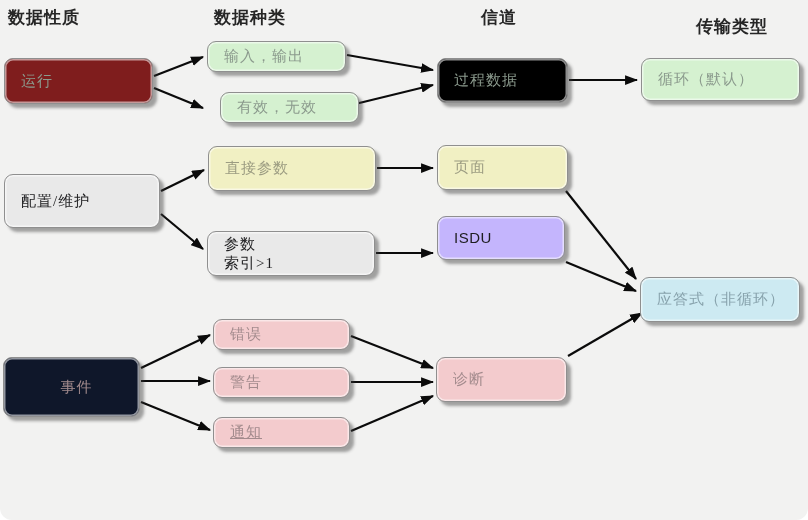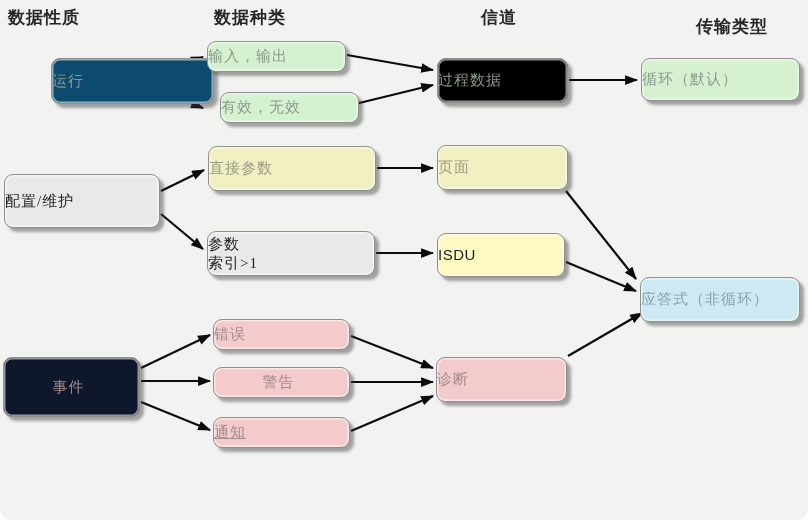--- a/index.html
+++ b/index.html
@@ -30,21 +30,21 @@
   }
   .node {
     position: absolute;
     box-sizing: border-box;
     border-radius: 9px;
     border: 1.5px solid #8f8f8f;
     box-shadow: 4px 4px 3px rgba(60,60,60,0.45), inset 0 0 0 1.5px rgba(255,255,255,0.55);
     display: flex;
     flex-direction: column;
     justify-content: center;
-    padding-left: 0;
+    padding-left: 16px;
     padding-right: 6px;
     font-size: 15px;
     letter-spacing: 1px;
     line-height: 1.25;
     white-space: nowrap;
   }
   .node.sans {
     font-family: "Liberation Sans", sans-serif;
     letter-spacing: 0.5px;
   }
@@ -102,21 +102,21 @@
         <line x1="568" y1="356" x2="642" y2="313" stroke="#0b0b0b" stroke-width="2.2" marker-end="url(#arrowhead)"></line>
         <line x1="141" y1="368" x2="210" y2="335" stroke="#0b0b0b" stroke-width="2.2" marker-end="url(#arrowhead)"></line>
         <line x1="141" y1="381" x2="210" y2="381" stroke="#0b0b0b" stroke-width="2.2" marker-end="url(#arrowhead)"></line>
         <line x1="141" y1="402" x2="210" y2="430" stroke="#0b0b0b" stroke-width="2.2" marker-end="url(#arrowhead)"></line>
         <line x1="351" y1="336" x2="433" y2="368" stroke="#0b0b0b" stroke-width="2.2" marker-end="url(#arrowhead)"></line>
         <line x1="351" y1="382" x2="433" y2="382" stroke="#0b0b0b" stroke-width="2.2" marker-end="url(#arrowhead)"></line>
         <line x1="351" y1="431" x2="433" y2="396" stroke="#0b0b0b" stroke-width="2.2" marker-end="url(#arrowhead)"></line>
       </g>
   </svg>
   <div id="nodes">
-      <div class="node" style="left: 4px; top: 58px; width: 163px; height: 46px; background: #0c4a6e; border-color: rgb(143, 143, 143); color: rgb(139, 154, 141); margin-left: 47px;">
+      <div class="node" style="left: 4px; top: 58px; width: 149px; height: 46px; background: #7f1d1d; border-color: rgb(143, 143, 143); color: rgb(139, 154, 141);">
         <span>运行</span>
       </div>
       <div class="node" style="left: 207px; top: 41px; width: 139px; height: 31px; background: rgb(213, 241, 208); border-color: rgb(143, 143, 143); color: rgb(139, 154, 141);">
         <span>输入，输出</span>
       </div>
       <div class="node" style="left: 220px; top: 92px; width: 139px; height: 31px; background: rgb(213, 241, 208); border-color: rgb(143, 143, 143); color: rgb(139, 154, 141);">
         <span>有效，无效</span>
       </div>
       <div class="node" style="left: 437px; top: 58px; width: 131px; height: 45px; background: #000000; border-color: rgb(143, 143, 143); color: rgb(139, 154, 141);">
         <span>过程数据</span>
@@ -130,33 +130,33 @@
       <div class="node" style="left: 208px; top: 146px; width: 168px; height: 45px; background: rgb(241, 240, 195); border-color: rgb(143, 143, 143); color: rgb(156, 156, 130);">
         <span>直接参数</span>
       </div>
       <div class="node" style="left: 207px; top: 231px; width: 168px; height: 45px; background: rgb(233, 233, 233); border-color: rgb(143, 143, 143); color: rgb(29, 29, 31);">
         <div>参数</div>
         <div>索引&gt;1</div>
       </div>
       <div class="node" style="left: 437px; top: 145px; width: 131px; height: 45px; background: rgb(241, 240, 195); border-color: rgb(143, 143, 143); color: rgb(156, 156, 130);">
         <span>页面</span>
       </div>
-      <div class="node sans" style="left: 437px; top: 233px; width: 128px; height: 44px; background: #fef9c3; border-color: rgb(143, 143, 143); color: rgb(29, 29, 31);">
+      <div class="node sans" style="left: 437px; top: 216px; width: 128px; height: 44px; background: #c4b5fd; border-color: rgb(143, 143, 143); color: rgb(29, 29, 31);">
         <span>ISDU</span>
       </div>
       <div class="node" style="left: 640px; top: 269px; width: 160px; height: 45px; background: rgb(205, 234, 242); border-color: rgb(143, 143, 143); color: rgb(135, 162, 172); margin-top: 8px;">
         <span>应答式（非循环）</span>
       </div>
       <div class="node" style="left: 3px; top: 357px; width: 137px; height: 60px; background: #0f172a; border-color: rgb(143, 143, 143); color: rgb(163, 139, 141); align-items: center;">
         <span>事件</span>
       </div>
       <div class="node" style="left: 213px; top: 319px; width: 137px; height: 31px; background: rgb(243, 203, 205); border-color: rgb(143, 143, 143); color: rgb(163, 139, 141);">
         <span>错误</span>
       </div>
-      <div class="node" style="left: 213px; top: 367px; width: 137px; height: 31px; background: rgb(243, 203, 205); border-color: rgb(143, 143, 143); color: rgb(163, 139, 141); text-align: center;">
+      <div class="node" style="left: 213px; top: 367px; width: 137px; height: 31px; background: rgb(243, 203, 205); border-color: rgb(143, 143, 143); color: rgb(163, 139, 141);">
         <span>警告</span>
       </div>
       <div class="node" style="left: 213px; top: 417px; width: 137px; height: 31px; background: rgb(243, 203, 205); border-color: rgb(143, 143, 143); color: rgb(163, 139, 141); text-decoration: underline;">
         <span>通知</span>
       </div>
       <div class="node" style="left: 436px; top: 357px; width: 131px; height: 45px; background: rgb(243, 203, 205); border-color: rgb(143, 143, 143); color: rgb(163, 139, 141);">
         <span>诊断</span>
       </div>
     </div>
 </div>

